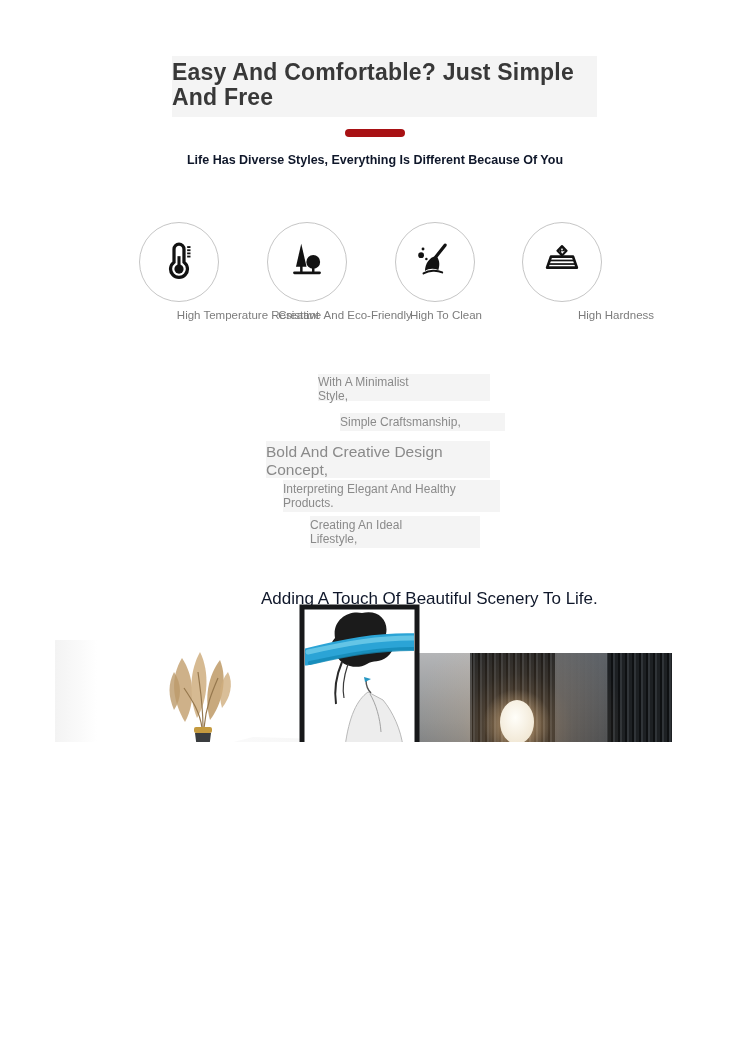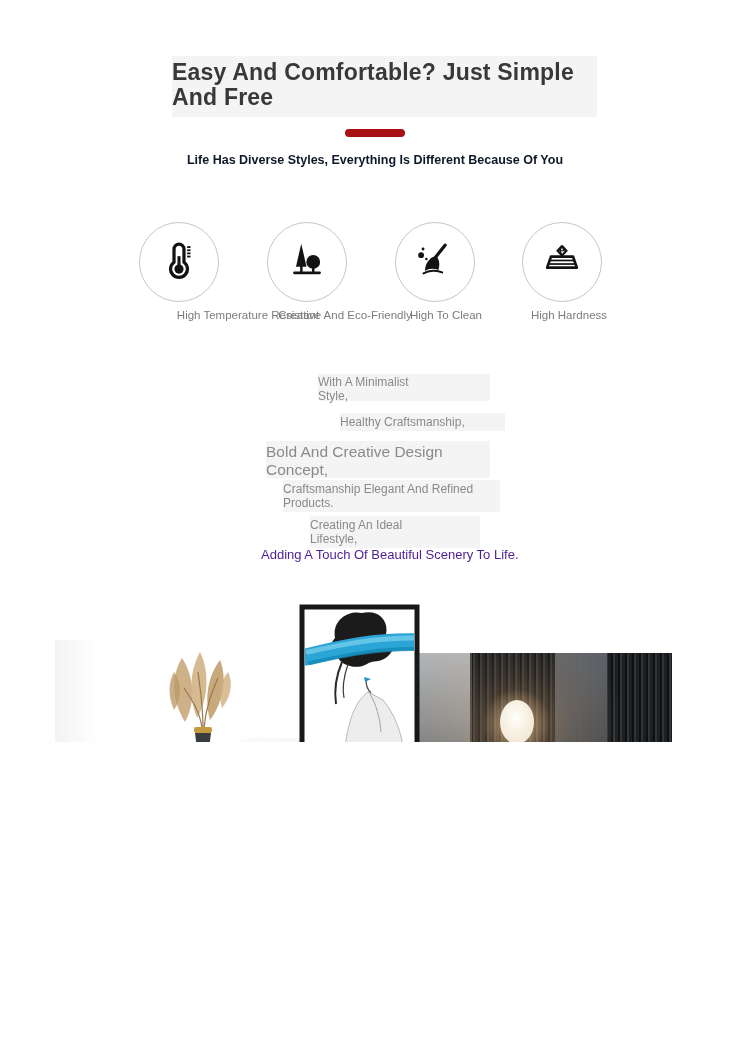--- a/index.html
+++ b/index.html
@@ -12,29 +12,29 @@
            white-space:pre-line;letter-spacing:.2px;}
   .red-bar{position:absolute;left:345px;top:129px;width:60px;height:8px;border-radius:4px;background:#a81114;}
   .subtitle{position:absolute;left:0;top:153px;width:750px;text-align:center;
             font-size:12.5px;font-weight:700;color:#0f172a;}
   
   .feature-circle{position:absolute;top:222px;width:78px;height:78px;border:1.2px solid #c6c6c6;
                   border-radius:50%;background:#fff;display:flex;align-items:center;justify-content:center;}
   .fc-0{left:139px}.fc-1{left:267px}.fc-2{left:395px}.fc-3{left:522px}
   .feature-label{position:absolute;top:309px;transform:translateX(-50%);white-space:nowrap;
                  font-size:11.5px;color:#7c7c7c;}
-  .fl-0{left:248px}.fl-1{left:345px}.fl-2{left:446px}.fl-3{left:569px}
+  .fl-0{left:248px}.fl-1{left:345px}.fl-2{left:446px}.fl-3{left:616px}
   
   .story-line{position:absolute;color:#8a8a8a;font-size:12px;line-height:13.5px;white-space:pre-line;}
   .sl-0{left:318px;top:376px;}
   .sl-1{left:340px;top:416px;}
   .sl-2{left:266px;top:443px;font-size:15.5px;line-height:18px;}
   .sl-3{left:283px;top:483px;}
   .sl-4{left:310px;top:519px;}
-  .sl-5{left:261px;top:548px;font-size:13px;color:#4c1d95;}
+  .sl-5{left:261px;top:592px;font-size:17px;color:#0f172a;}
   
   .left-shade{position:absolute;left:55px;top:640px;width:42px;height:195px;
               background:linear-gradient(90deg,#f3f3f3,rgba(255,255,255,0));}
   .floor-line{position:absolute;left:55px;top:799px;width:108px;height:1px;background:#ececec;}
   .room{position:absolute;left:408px;top:653px;width:264px;height:405px;}
   .wall{position:absolute;left:0;top:0;width:264px;height:155px;
         background:repeating-linear-gradient(90deg,#0e1012 0 2px,#303438 2px 4px,#1d2023 4px 7px);}
   .panel-a{position:absolute;left:0;top:0;width:62px;height:155px;border-right:2px solid #3e4246;
         background:linear-gradient(180deg,#b4b5b7 0%,#8d9092 45%,#54585c 100%);}
   .panel-b{position:absolute;left:147px;top:0;width:52px;height:155px;opacity:.95;
@@ -120,24 +120,24 @@
     </span>
   </div>
 
   <div class="feature-label fl-0">High Temperature Resistant</div>
   <div class="feature-label fl-1">Creative And Eco-Friendly</div>
   <div class="feature-label fl-2">High To Clean</div>
   <div class="feature-label fl-3">High Hardness</div>
 
   <div class="story-line sl-0">With A Minimalist
 Style,</div>
-  <div class="story-line sl-1">Healthy Craftsmanship,</div>
+  <div class="story-line sl-1">Simple Craftsmanship,</div>
   <div class="story-line sl-2">Bold And Creative Design
 Concept,</div>
-  <div class="story-line sl-3">Craftsmanship Elegant And Refined
+  <div class="story-line sl-3">Interpreting Elegant And Healthy
 Products.</div>
   <div class="story-line sl-4">Creating An Ideal
 Lifestyle,</div>
   <div class="story-line sl-5">Adding A Touch Of Beautiful Scenery To Life.</div>
 
   <div class="left-shade"></div>
   <div class="floor-line"></div>
 
   <div class="room">
     <div class="wall"></div>

